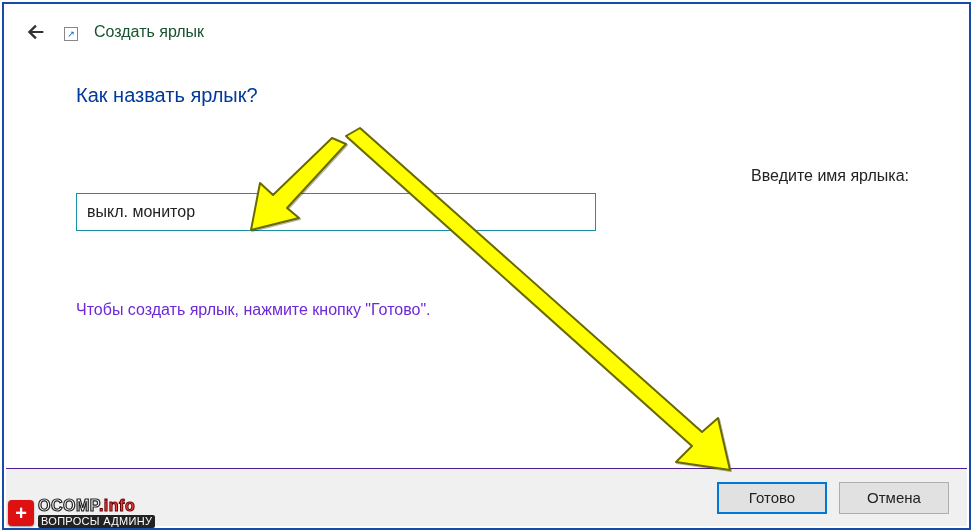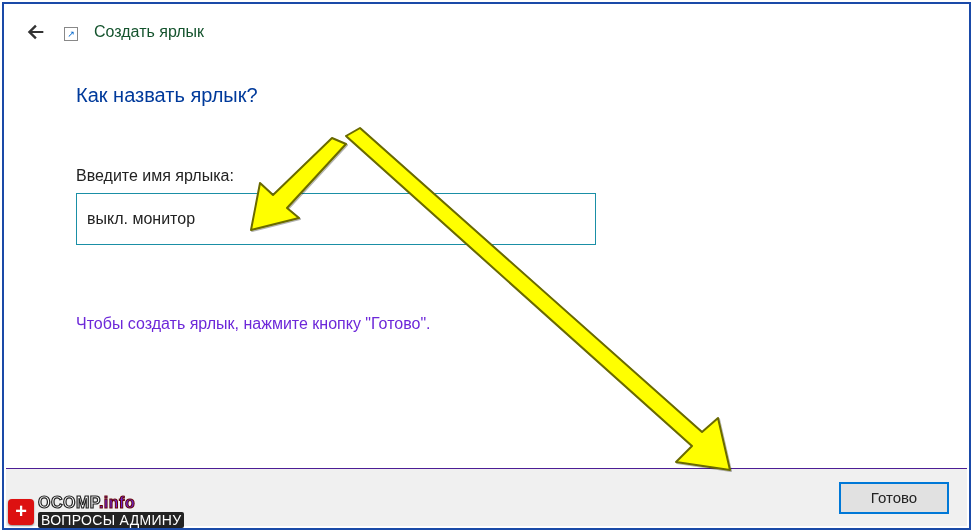--- a/index.html
+++ b/index.html
@@ -50,24 +50,25 @@
   .heading {
     font-size: 20px;
     color: #003a9b;
     font-weight: 400;
     margin-bottom: 60px;
   }
   .field-label {
     font-size: 16px;
     color: #222;
     margin-bottom: 8px;
+    text-align: right;
   }
   .name-input {
     width: 520px;
-    height: 52px;
+    height: 38px;
     border: 1px solid #1a8fa6;
     padding: 0 10px;
     font-size: 16px;
     font-family: inherit;
     color: #222;
     outline: none;
     background: #fff;
   }
   .hint {
     margin-top: 70px;
@@ -136,23 +137,23 @@
     line-height: 1;
   }
   .badge-main {
     font-weight: 800;
     font-size: 16px;
     color: #fff;
     -webkit-text-stroke: 1.2px #222;
     text-stroke: 1.2px #222;
     letter-spacing: 0.5px;
   }
-  .badge-main .dot { color: #6d28d9; -webkit-text-stroke: 1px #600; }
+  .badge-main .dot { color: #ef4444; -webkit-text-stroke: 1px #600; }
   .badge-sub {
-    font-size: 14px;
+    font-size: 11px;
     color: #fff;
     background: #222;
     padding: 1px 3px;
     border-radius: 2px;
     letter-spacing: 0.3px;
     align-self: flex-start;
     margin-top: 1px;
   }
 </style>
 </head>
@@ -172,20 +173,21 @@
 
   <div class="content">
     <div class="heading">Как назвать ярлык?</div>
     <div class="field-label">Введите имя ярлыка:</div>
     <input class="name-input" type="text" value="выкл. монитор" style="">
     <div class="hint">Чтобы создать ярлык, нажмите кнопку "Готово".</div>
   </div>
 
   <div class="footer">
     <button class="btn primary">Готово</button>
+    <button class="btn">Отмена</button>
   </div>
 
 </div>
 
 <svg class="arrow-svg" width="973" height="532">
   <defs>
     <filter id="sh" x="-20%" y="-20%" width="140%" height="140%">
       <feDropShadow dx="1" dy="1" stdDeviation="0.5" flood-opacity="0.3"></feDropShadow>
     </filter>
   </defs>

